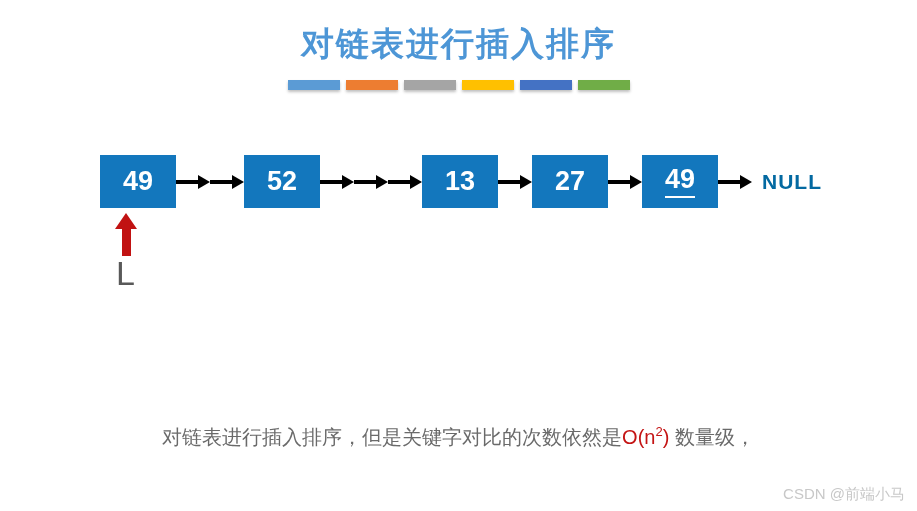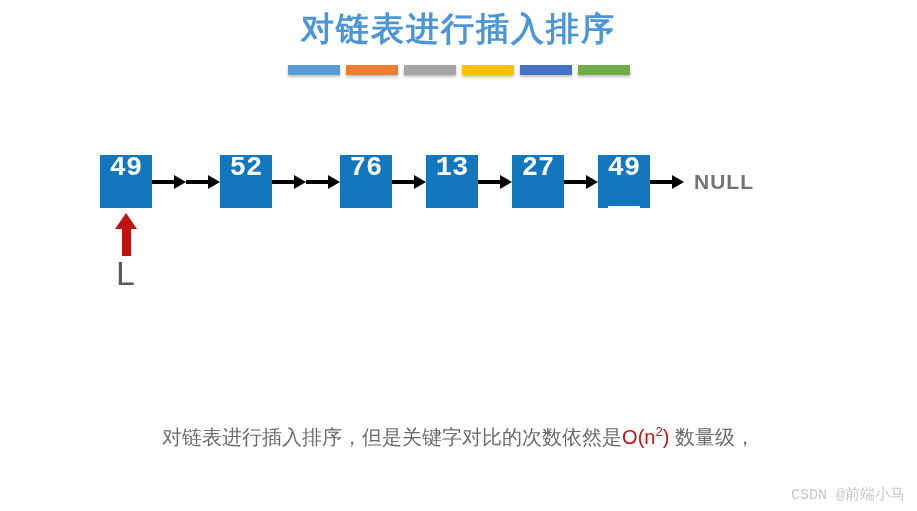--- a/index.html
+++ b/index.html
@@ -2,62 +2,62 @@
 <html style="--title-color: #4D96D6; --node-color: #1377BD; --node-text: #FFFFFF; --link-arrow: #000000; --pointer-red: #C11212; --cap-gray: #6A6A6A; --cap-red: #C41414;"><head>
 <meta charset="utf-8">
 <style>
   * { margin:0; padding:0; box-sizing:border-box; }
   html, body { width:917px; height:511px; }
   body {
     position:relative; background:#ffffff; overflow:hidden;
     font-family:"Liberation Sans", sans-serif;
   }
   .title {
-    text-align:center; padding-top:7px;
+    text-align:center; padding-top:22px;
     font-size:33px; font-weight:bold; letter-spacing:2px;
     color:var(--title-color);
   }
   .bars { display:flex; justify-content:center; gap:6px; margin-top:13px; }
   .bar { width:52px; height:10px; box-shadow:0 2px 3px rgba(0,0,0,0.25); }
 
   .list-row { position:absolute; top:155px; left:100px; display:flex; align-items:center; }
   .node {
-    width:52px; height:53px; background:var(--node-color);
-    display:flex; justify-content:center; flex:none;font-family:Liberation Mono, monospace;
+    width:76px; height:53px; background:var(--node-color);
+    display:flex; align-items:center; justify-content:center; flex:none;
   }
   .node-value { color:var(--node-text); font-size:27px; font-weight:bold; line-height:1; }
   .node-value.underlined { border-bottom:2px solid var(--node-text); padding-bottom:3px; }
 
   .h-arrow { width:34px; height:14px; position:relative; flex:none; }
   .h-arrow::before {
     content:""; position:absolute; left:0; top:5px;
     width:24px; height:4px; background:var(--link-arrow);
   }
   .h-arrow::after {
     content:""; position:absolute; left:22px; top:0;
     border-left:12px solid var(--link-arrow);
     border-top:7px solid transparent; border-bottom:7px solid transparent;
   }
-  .null-label { margin-left:10px; font-size:21px; font-weight:bold; color:#737373; letter-spacing:1px; }
+  .null-label { margin-left:10px; font-size:21px; font-weight:bold; color:#0369a1; letter-spacing:1px; }
 
   .head-pointer { position:absolute; left:115px; top:213px; width:22px; }
   .ptr-head {
     width:0; height:0; margin:0 auto;
     border-left:11px solid transparent; border-right:11px solid transparent;
     border-bottom:16px solid var(--pointer-red);
   }
   .ptr-shaft { width:9px; height:27px; background:var(--pointer-red); margin:0 auto; }
   .ptr-label { position:absolute; left:116px; top:254px; font-size:34px; color:#595959; }
 
   .caption { position:absolute; top:416px; left:0; width:100%; text-align:center; font-size:20px; line-height:31px; }
   .cap-gray { color:var(--cap-gray); }
   .cap-red { color:var(--cap-red); }
   .caption sup { font-size:13px; }
 
-  .watermark { position:absolute; right:12px; bottom:7px; font-size:15px; color:#C8C8C8;font-family:Liberation Mono, monospace; }
+  .watermark { position:absolute; right:12px; bottom:7px; font-size:15px; color:#C8C8C8; }
 </style>
 </head>
 <body>
 
 <h1 class="title">对链表进行插入排序</h1>
 
 <div class="bars">
     <span class="bar" style="background: rgb(91, 155, 213);"></span>
     <span class="bar" style="background: rgb(237, 125, 49);"></span>
     <span class="bar" style="background: rgb(165, 165, 165);"></span>
@@ -70,23 +70,20 @@
     <div class="node">
       <span class="node-value">49</span>
     </div>
     <span class="h-arrow"></span>
     <span class="h-arrow"></span>
     <div class="node">
       <span class="node-value">52</span>
     </div>
     <span class="h-arrow"></span>
     <span class="h-arrow"></span>
-    <div class="node">
-      <span class="node-value">76</span>
-    </div>
     <span class="h-arrow"></span>
     <div class="node">
       <span class="node-value">13</span>
     </div>
     <span class="h-arrow"></span>
     <div class="node">
       <span class="node-value">27</span>
     </div>
     <span class="h-arrow"></span>
     <div class="node">

